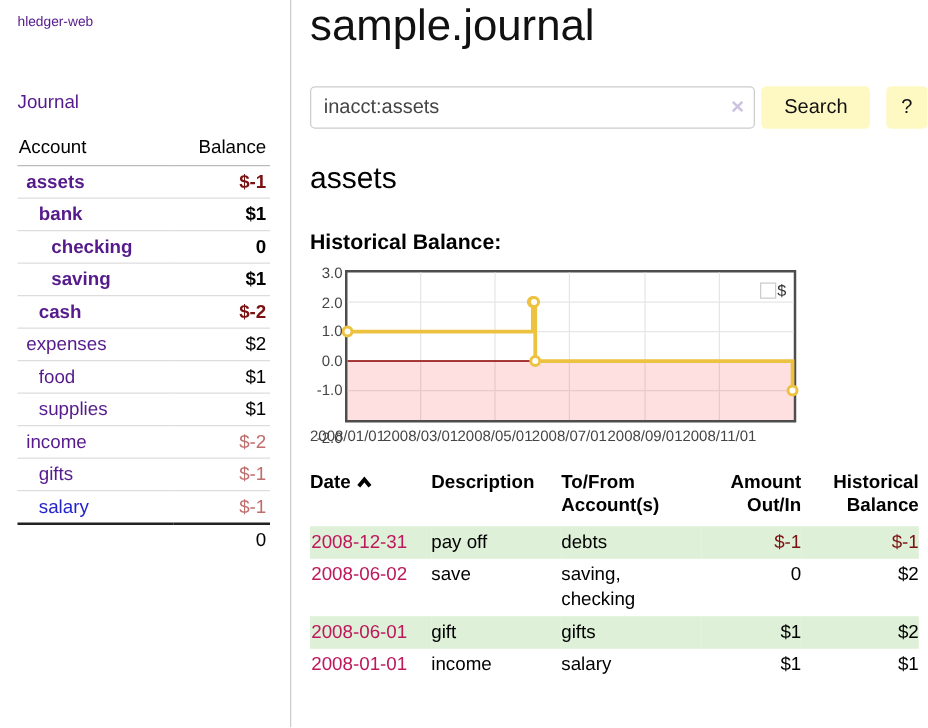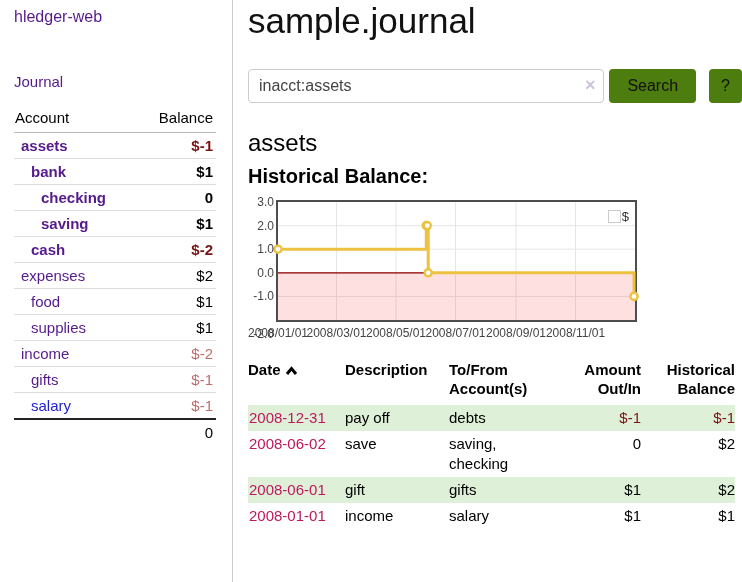--- a/index.html
+++ b/index.html
@@ -10,21 +10,21 @@
     font-family:"Liberation Sans", sans-serif;
     -webkit-font-smoothing:antialiased;
   }
   a { text-decoration:none; }
 
   
   .sidebar {
     position:absolute; left:0; top:0; width:233px; height:582px;
     border-right:1px solid #ccc; padding:8px 16px 0 14px;
   }
-  .brand { color:#551A8B; font-size:16px; display:inline-block; }
+  .brand { color:#551A8B; font-size:11px; display:inline-block; }
   .nav-journal { display:inline-block; margin-top:47px; color:#551A8B; font-size:15px; }
   table.accounts { width:100%; border-collapse:collapse; font-size:15px; margin-top:15px; }
   table.accounts th {
     font-weight:400; padding:3px 0 6px; border-bottom:1px solid #bbb;
   }
   table.accounts th.acct-h { text-align:left; padding-left:1px; }
   table.accounts th.bal-h  { text-align:right; padding-right:3px; }
   table.accounts td { padding:3px 0; border-top:1px solid #ddd; line-height:19px; }
   table.accounts td.bal { text-align:right; padding-right:3px; white-space:nowrap; }
   .acct-link { color:#551A8B; }
@@ -43,28 +43,28 @@
   .search-input {
     width:100%; height:34px; border:1px solid #ccc; border-radius:4px;
     font-family:"Liberation Sans", sans-serif;
     font-size:16px; color:#444; padding:0 30px 0 10px; outline:none;
   }
   .clear-x {
     position:absolute; right:9px; top:6px; color:#cdc3e0; font-size:18px;
     font-weight:700; cursor:pointer; line-height:20px;
   }
   .btn {
-    height:34px; background:#4d7c0f; border:none; border-radius:4px;
+    height:34px; background:#fef9c3; border:none; border-radius:4px;
     font-family:"Liberation Sans", sans-serif; font-size:16px; color:#111; cursor:pointer;
   }
   .btn-search { margin-left:5px; padding:0 18px; }
   .btn-help   { margin-left:13px; padding:0 12px; }
 
   h2.acct-heading { margin:25px 0 0; font-size:24px; font-weight:400; line-height:30px; }
-  .hist-label { margin-top:7px; font-size:20px; font-weight:700; }
+  .hist-label { margin-top:26px; font-size:17px; font-weight:700; }
 
   
   .chart-area { position:relative; margin-top:12px; width:420px; height:142px; font-size:12px; color:#444; }
   .plot-box {
     position:absolute; left:28px; top:0; width:361px; height:122px;
     border:2px solid #4d4d4d; background:#fff;
   }
   .plot-box svg { display:block; overflow:visible; }
   .ytick { position:absolute; left:0; width:26px; text-align:right; }
   .xtick { position:absolute; top:126px; transform:translateX(-50%); white-space:nowrap; }

